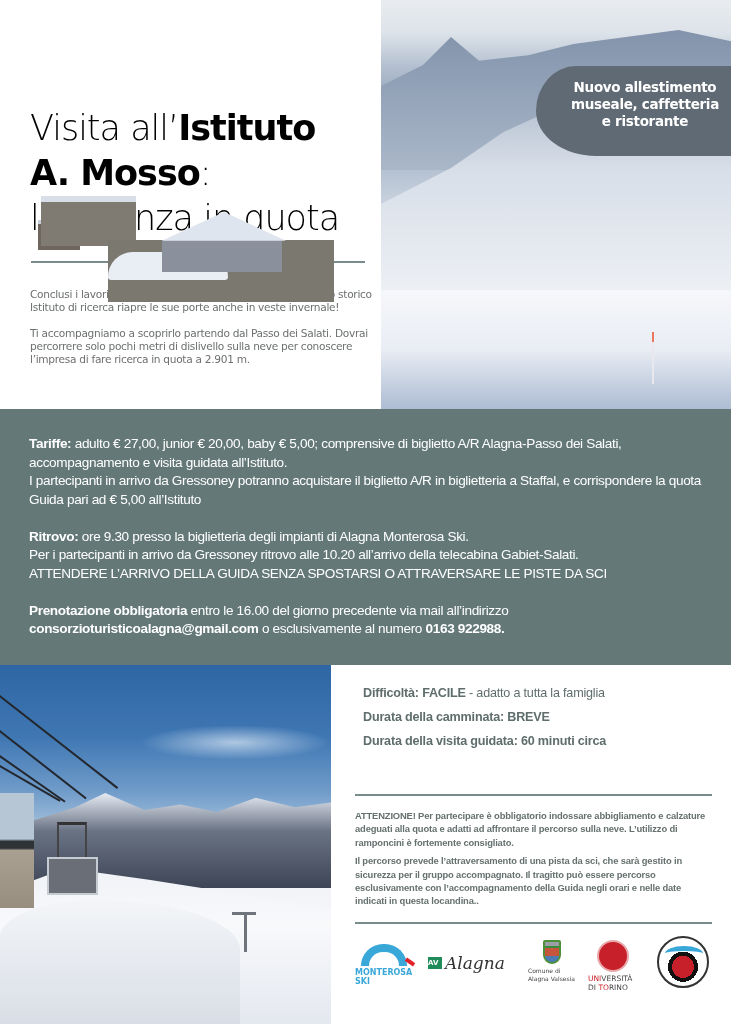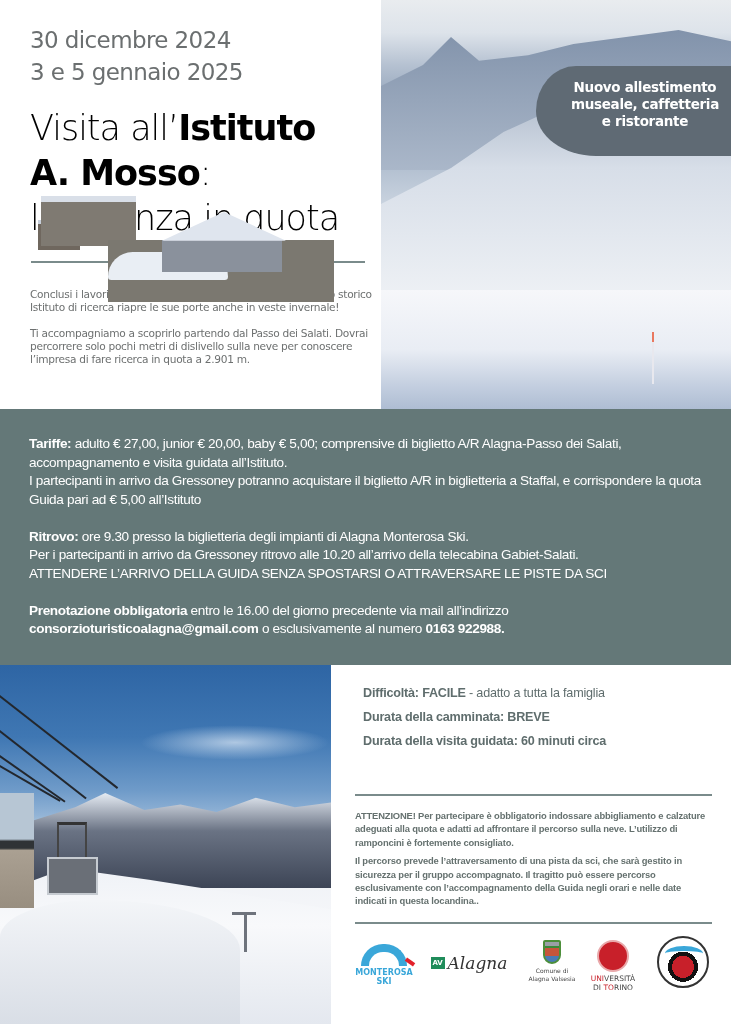--- a/index.html
+++ b/index.html
@@ -68,21 +68,21 @@
   .info-line { font-size: 12.6px; line-height: 15px; margin-bottom: 9px; }
   .info-line b { font-weight: 700; margin-left: 8px; }
   .rule-info { position: absolute; left: 355px; width: 357px; height: 2px; background: #7a8b8b; }
   .rule-1 { top: 794px; }
   .rule-2 { top: 922px; }
   .attn { position: absolute; left: 355px; top: 809px; width: 360px; font-family: "Liberation Sans", sans-serif; font-weight: 700; font-size: 9.4px; line-height: 13.4px; color: #65716f; letter-spacing: -0.15px; }
   .attn p { margin-bottom: 5px; }
 
   
   .logos { position: absolute; left: 350px; top: 940px; width: 380px; height: 60px; }
-  .logo { position: absolute; top: 0; text-align: center; }
+  .logo { position: absolute; top: 0; text-align: left; }
   .logo-ms { left: 5px; width: 58px; }
   .ms-arc { width: 46px; height: 22px; margin: 4px auto 0; border: 8px solid #3aa7d9; border-bottom: none; border-radius: 46px 46px 0 0; position: relative; }
   .ms-arc::after { content: ""; position: absolute; right: -16px; top: 8px; width: 10px; height: 4px; background: #e2212b; transform: rotate(35deg); }
   .ms-text { font-size: 8px; line-height: 9px; font-weight: 700; color: #3aa7d9; margin-top: 2px; }
   .logo-alagna { left: 78px; width: 82px; top: 12px; }
   .alagna-box { display: inline-block; width: 14px; height: 12px; background: #1f8c5a; color: #fff; font-size: 7px; line-height: 12px; vertical-align: middle; font-weight: 700; }
   .alagna-word { display: inline-block; font-family: "DejaVu Serif", serif; font-style: italic; font-size: 17px; color: #333; vertical-align: middle; margin-left: 3px; }
   .logo-comune { left: 178px; width: 48px; }
   .comune-crest { width: 18px; height: 24px; margin: 0 auto; background: linear-gradient(180deg, #9aa0a6 0 18%, #3a8b3a 18% 30%, #c6563b 30% 70%, #4a7bb5 70% 100%); border-radius: 2px 2px 9px 9px; border: 2px solid #4d8f3b; }
   .comune-text { font-size: 6px; line-height: 8px; color: #444; margin-top: 3px; }
@@ -91,24 +91,20 @@
   .unito-text { font-size: 7.5px; line-height: 9px; color: #444; margin-top: 2px; }
   .unito-text span { color: #c8202a; }
   .logo-walser { left: 305px; width: 56px; }
   .walser-seal { width: 52px; height: 52px; margin: -4px auto 0; border-radius: 50%; border: 2px solid #333; background: radial-gradient(circle at 50% 60%, #c8202a 0 11px, #111 11px 15px, #ffffff 15px); position: relative; }
   .walser-seal::before { content: ""; position: absolute; left: 6px; top: 8px; width: 38px; height: 10px; border-top: 5px solid #3aa7d9; border-radius: 50% 50% 0 0; }
 </style>
 </head>
 <body>
 
 <section class="top-left">
-  <div class="dates">
-    <div>30 dicembre 2024</div>
-    <div>3 e 5 gennaio 2025</div>
-  </div>
   <h1 class="title">
     <div><span>Visita all’</span><b>Istituto</b></div>
     <div><b>A. Mosso</b><span>:</span></div>
     <div>la scienza in quota</div>
   </h1>
   <div class="rule-top"></div>
   <div class="intro">
     <p>Conclusi i lavori di allestimento della nuova parte museale,lo storico Istituto di ricerca riapre le sue porte anche in veste invernale!</p>
     <p>Ti accompagniamo a scoprirlo partendo dal Passo dei Salati. Dovrai percorrere solo pochi metri di dislivello sulla neve per conoscere l’impresa di fare ricerca in quota a 2.901 m.</p>
   </div>

